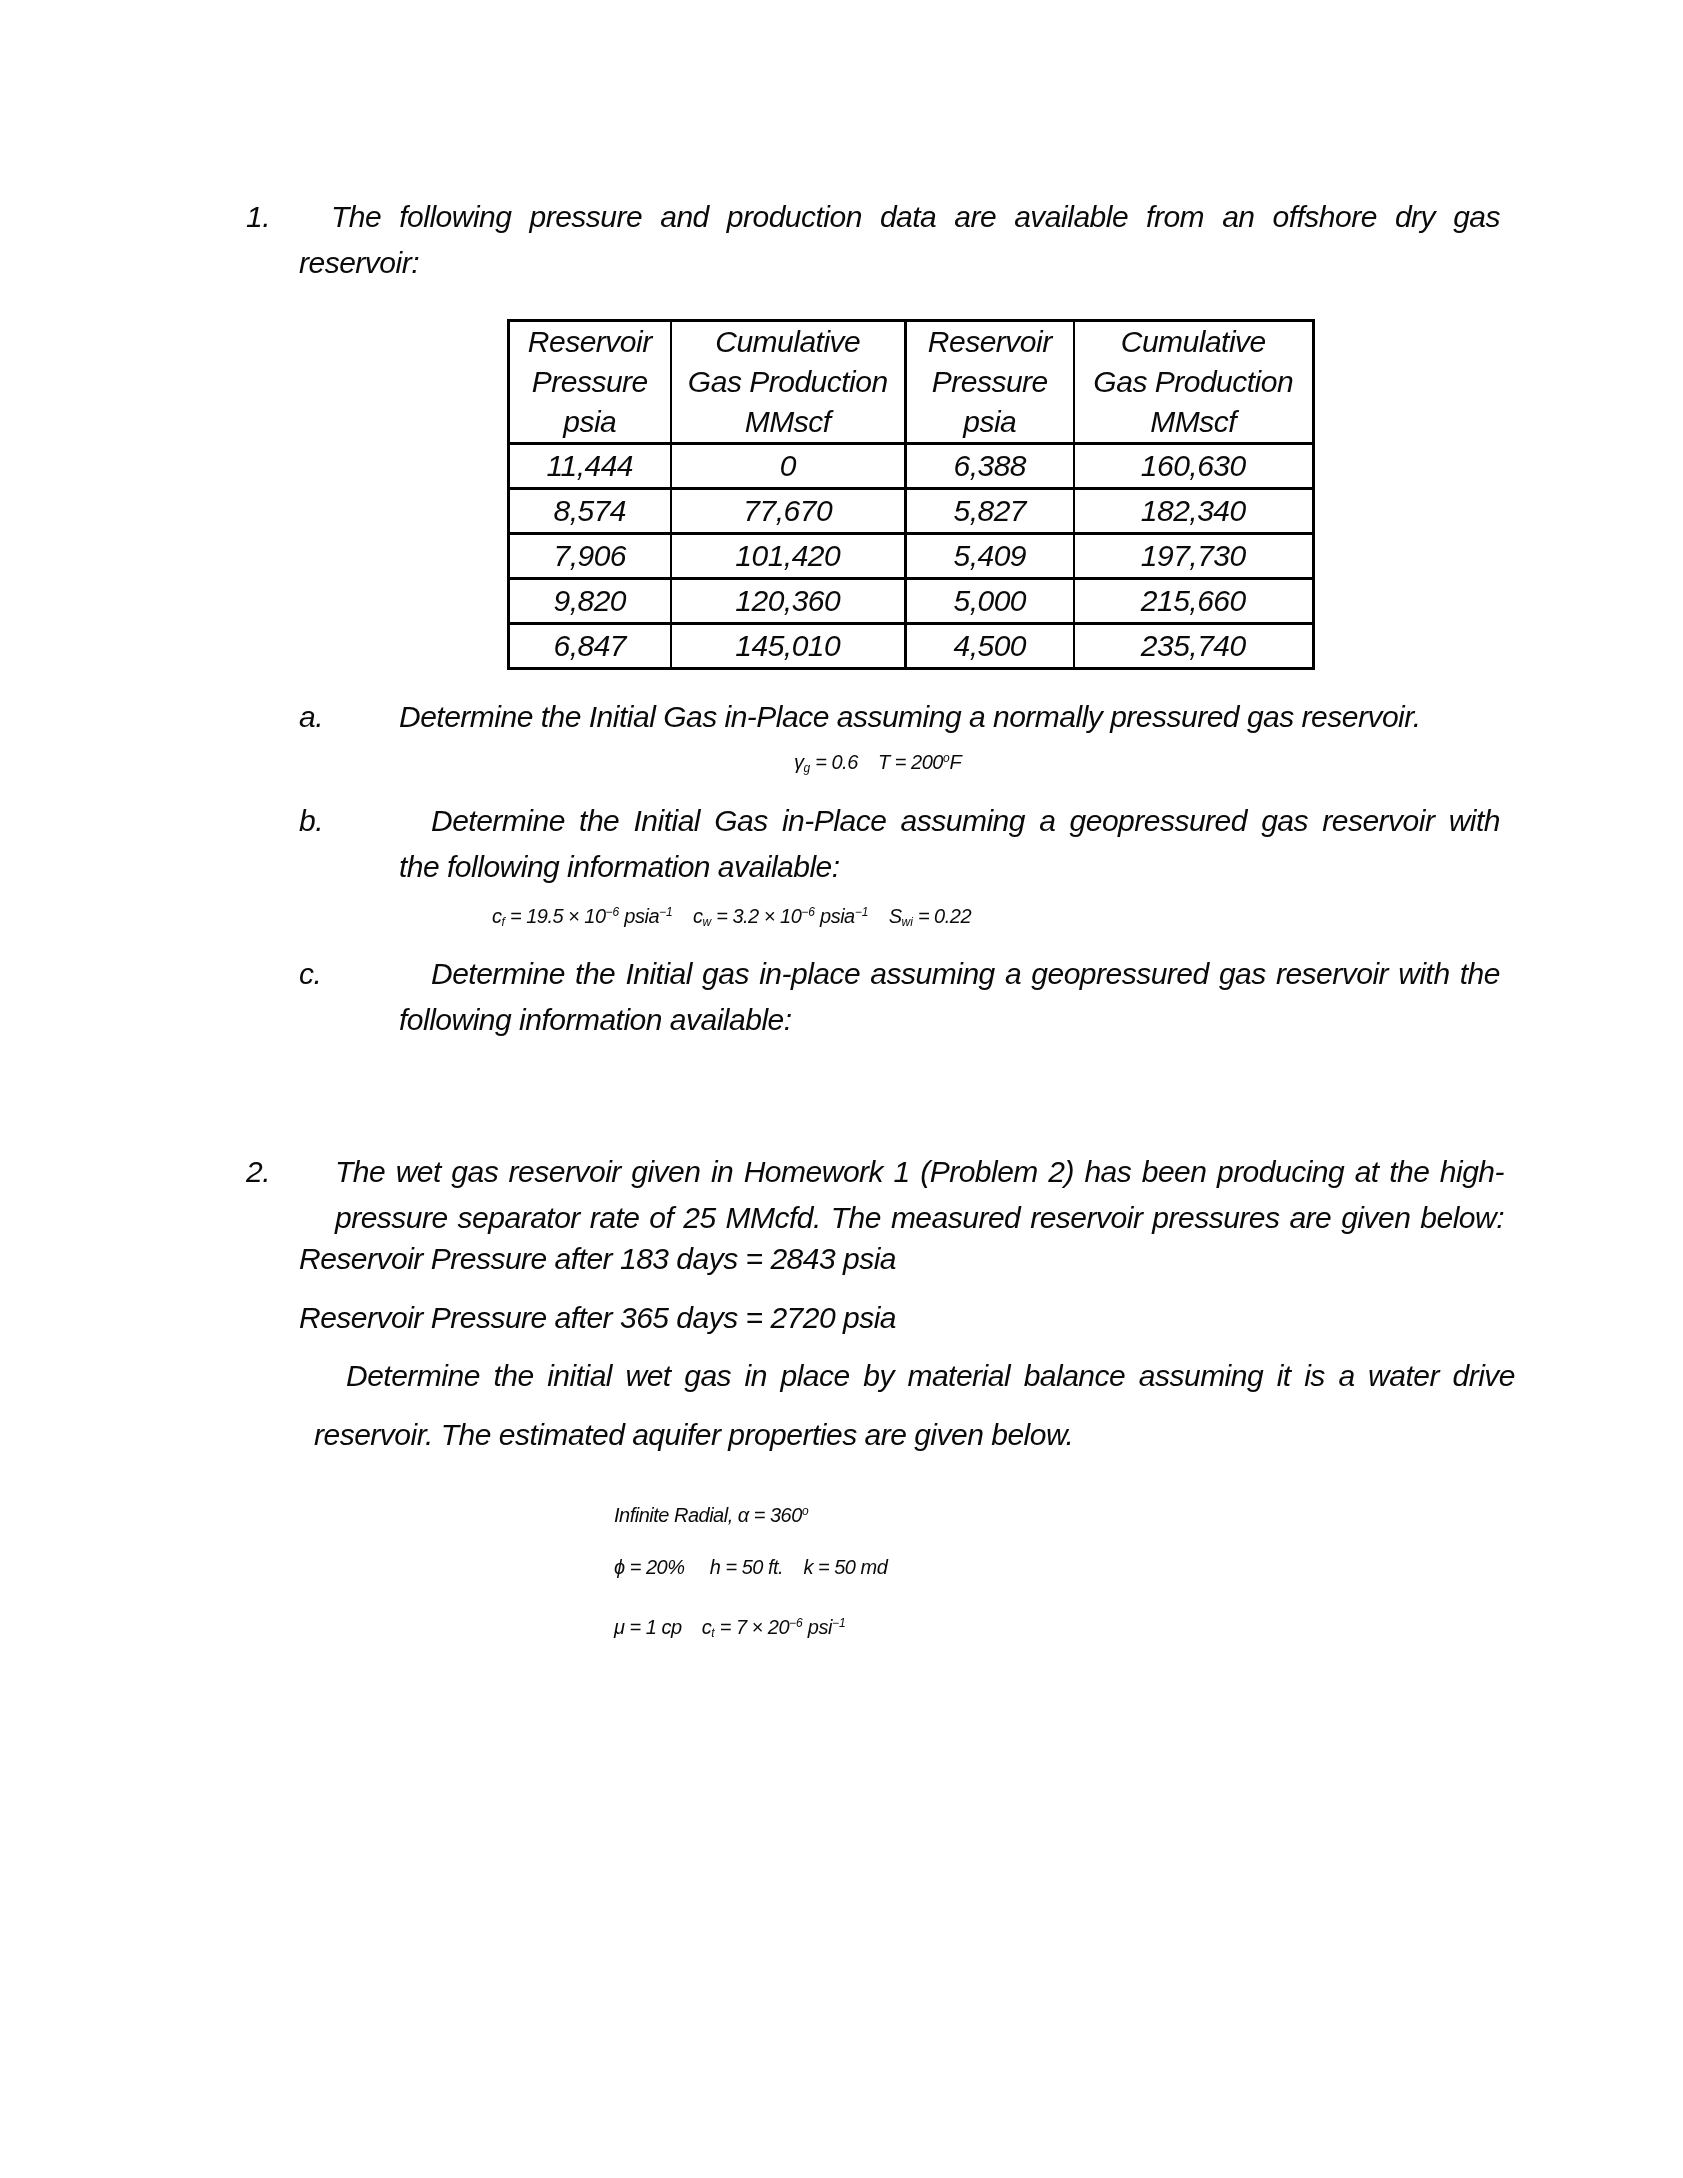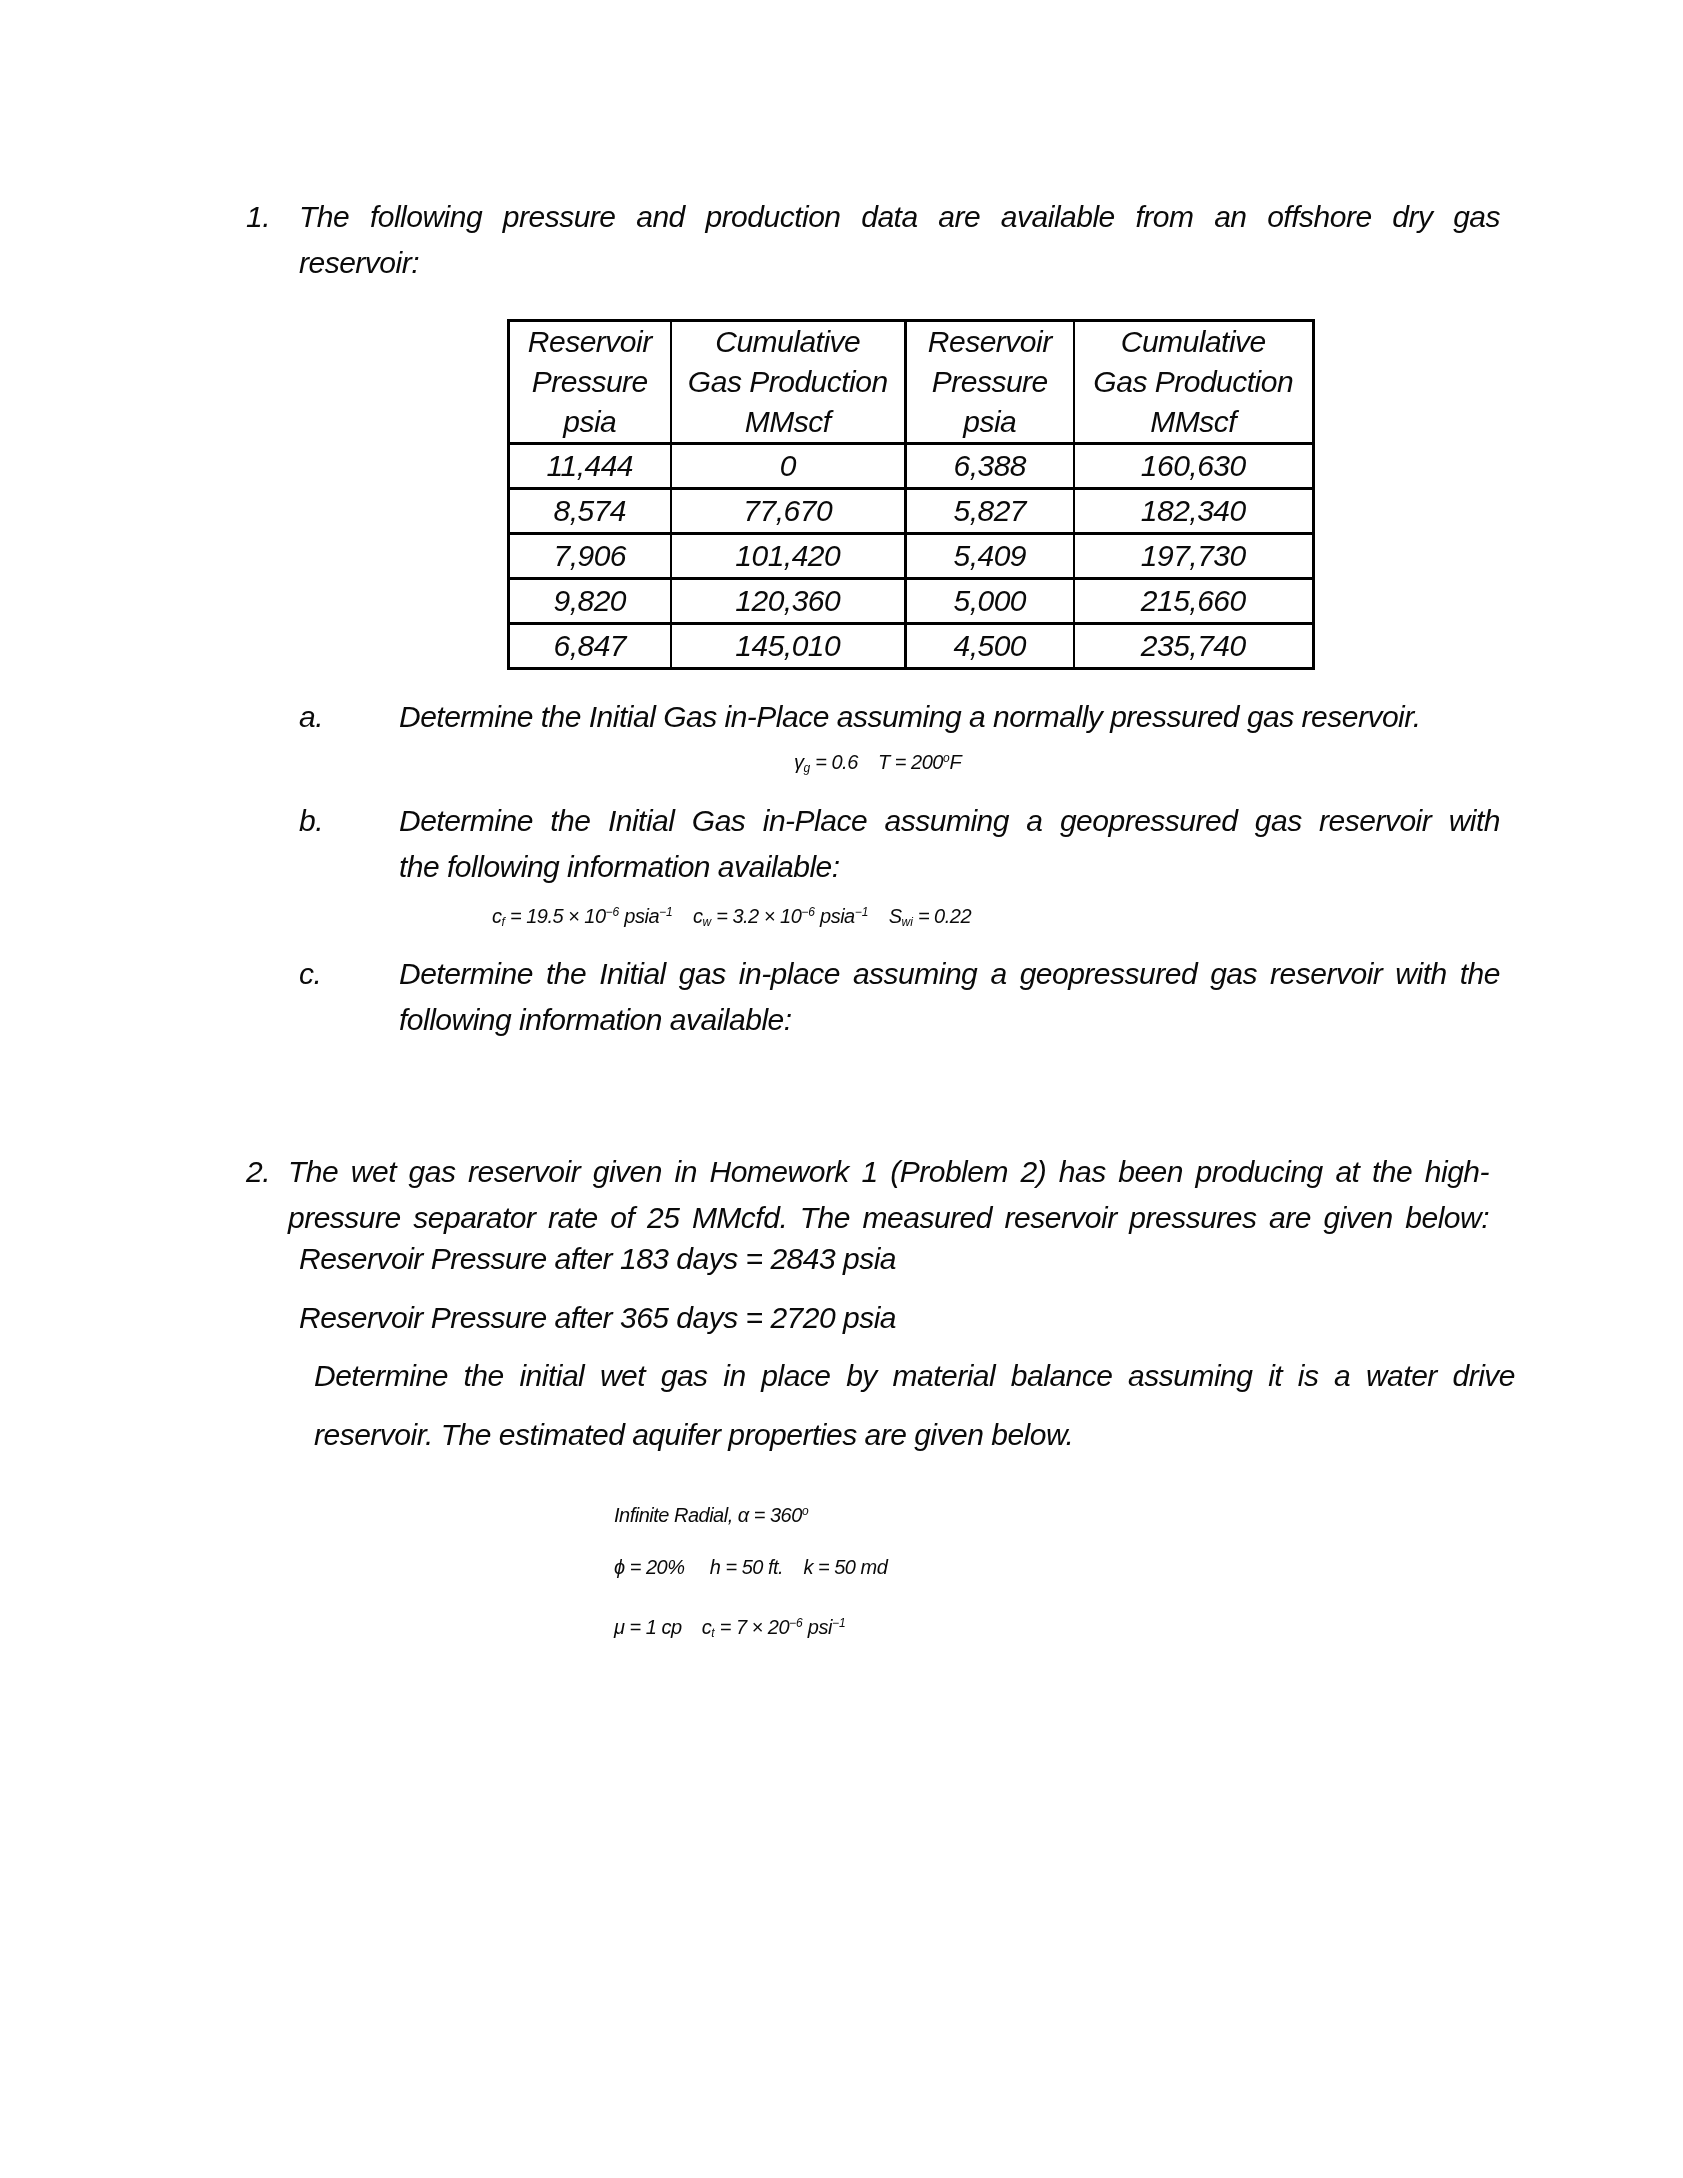--- a/index.html
+++ b/index.html
@@ -10,21 +10,21 @@
     font-family:"Liberation Sans", sans-serif;
     font-style:italic;
     color:#0a0a0a;
     font-size:30px;
     letter-spacing:-0.5px;
     overflow:hidden;
     margin:0 auto;
   }
   .abs{position:absolute;}
   .lines .line{height:46px;line-height:46px;white-space:nowrap;}
-  .lines .line.stretch{white-space:normal;text-align:justify;text-align-last:justify;}
+  .lines .line.stretch{white-space:normal;text-align:justify;text-align-last:justify;margin-left:32px;}
   .w1213{width:1201px;}
   .w1112{width:1101px;}
   .num{height:46px;line-height:46px;}
   
   .eq{height:46px;line-height:46px;font-size:20px;white-space:nowrap;}
   .eq sub{font-size:0.60em;vertical-align:-0.30em;letter-spacing:0;}
   .eq sup{font-size:0.60em;vertical-align:0.55em;letter-spacing:0;}
   .eqblock .eq{height:56px;line-height:56px;}
   
   table.data-table{
@@ -131,21 +131,21 @@
     </div>
   <div class="abs eq" style="left:492px;top:889px"><span>c</span><sub>f</sub><span> = 19.5 × 10</span><sup>−6</sup><span> psia</span><sup>−1</sup><span>&nbsp;&nbsp;&nbsp;&nbsp;</span><span>c</span><sub>w</sub><span> = 3.2 × 10</span><sup>−6</sup><span> psia</span><sup>−1</sup><span>&nbsp;&nbsp;&nbsp;&nbsp;</span><span>S</span><sub>wi</sub><span> = 0.22</span></div>
 
   <div class="abs num" style="left:299px;top:951px">c.</div>
   <div class="abs lines w1112" style="left:399px;top:951px">
       <div class="line stretch">Determine the Initial gas in-place assuming a geopressured gas reservoir with the</div>
       <div class="line">following information available:</div>
     </div>
 
   <div class="abs num" style="left:246px;top:1149px">2.</div>
-  <div class="abs lines w1213" style="left:288px;top:1149px">
+  <div class="abs lines w1213" style="left:303px;top:1149px">
       <div class="line stretch">The wet gas reservoir given in Homework 1 (Problem 2) has been producing at the high-</div>
       <div class="line stretch">pressure separator rate of 25 MMcfd. The measured reservoir pressures are given below:</div>
     </div>
 
   <div class="abs num" style="left:299px;top:1236px">Reservoir Pressure after 183 days = 2843 psia</div>
   <div class="abs num" style="left:299px;top:1295px">Reservoir Pressure after 365 days = 2720 psia</div>
 
   <div class="abs lines w1213" style="left:314px;top:1346px;--lh:59px">
       <div class="line stretch" style="height: 59px; line-height: 59px;">Determine the initial wet gas in place by material balance assuming it is a water drive</div>
       <div class="line" style="height: 59px; line-height: 59px;">reservoir. The estimated aquifer properties are given below.</div>

